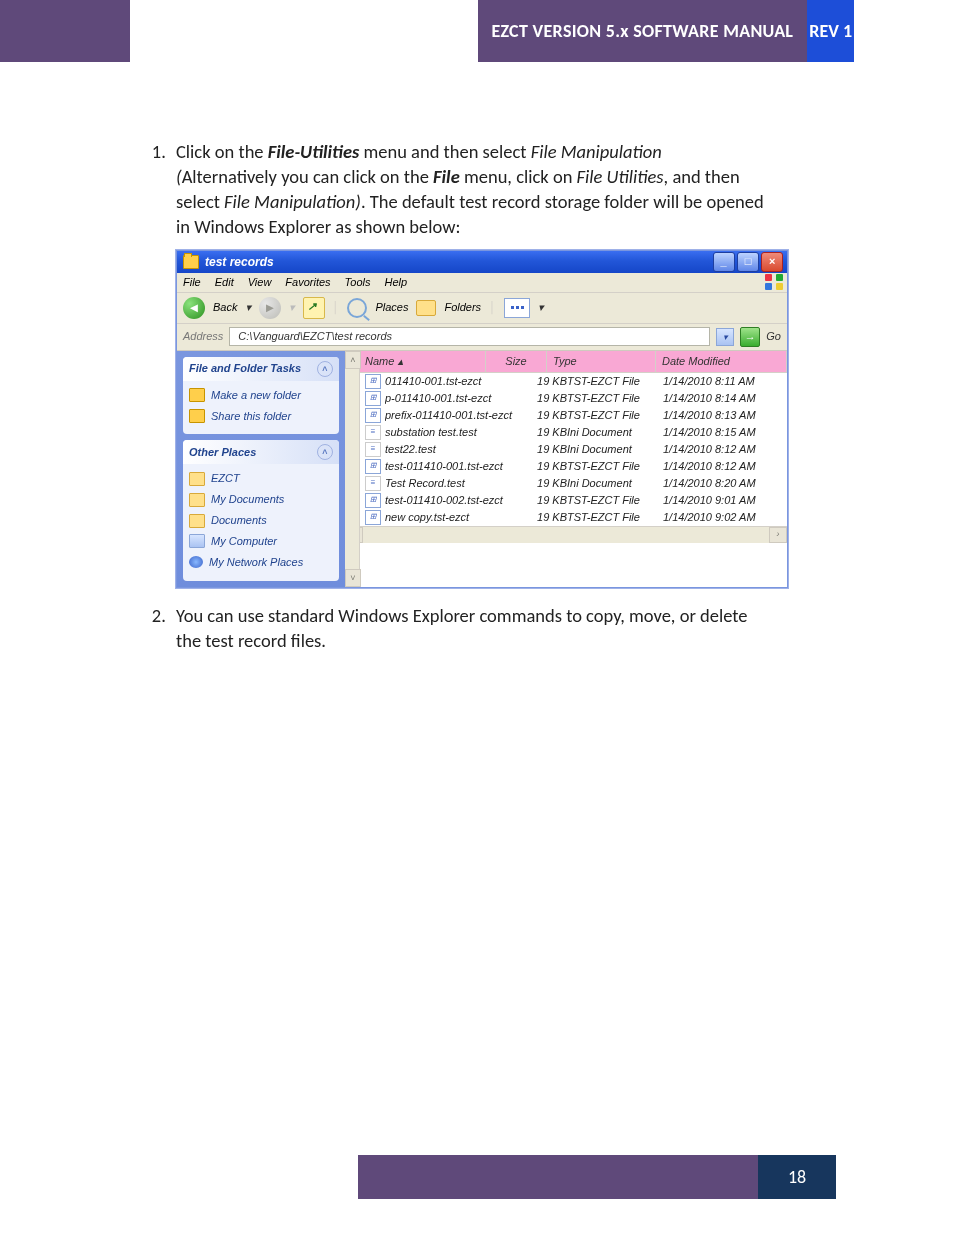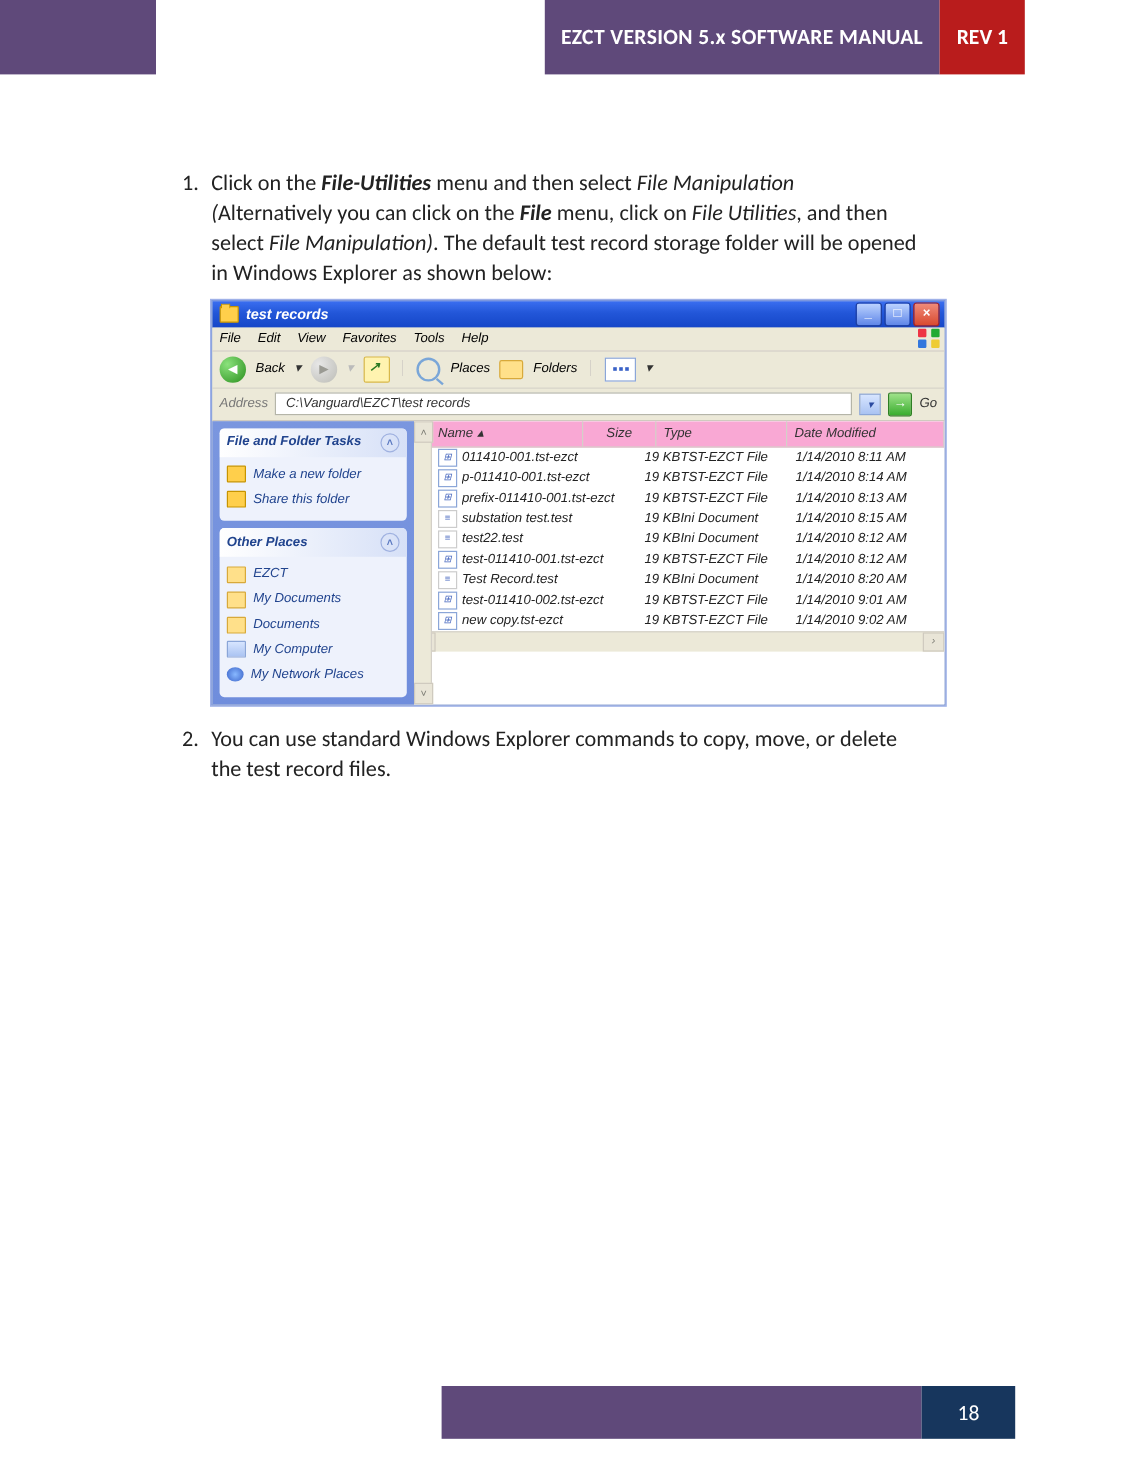--- a/index.html
+++ b/index.html
@@ -34,25 +34,25 @@
     background: #5f497a;
     color: #fff;
     font-weight: 700;
     font-size: 18px;
     letter-spacing: .3px;
     padding: 0 14px;
     display: flex;
     align-items: center;
   }
   .topband .title-rev {
-    background: #b91c1c;
+    background: #1d4ed8;
     color: #fff;
     font-weight: 700;
     font-size: 18px;
-    padding: 0 14px;
+    padding: 0 2px;
     display: flex;
     align-items: center;
   }
   
   .content {
     padding: 78px 90px 0 76px;
     font-size: 18.5px;
     line-height: 1.35;
   }
   .intro { margin: 0 0 18px 0; }
@@ -178,21 +178,21 @@
   .filerow .sz{width:48px;text-align:right;} .filerow .tp{width:96px;} .filerow .dt{width:118px;}
   .hscroll{height:16px;background:#ece9d8;border-top:1px solid #d4d0c8;display:flex;align-items:center;}
   .hscroll .arr{width:16px;height:14px;background:#e9e5d7;border:1px solid #cfcabf;display:flex;align-items:center;justify-content:center;color:#7a7a72;font-size:9px;}
   .hscroll .track{flex:1;}
   .vline{position:absolute;left:0;top:0;bottom:0;width:14px;background:#ece9d8;border-right:1px solid #d4d0c8;}
   .vline .dn{position:absolute;bottom:0;left:0;width:14px;height:16px;background:#e9e5d7;border:1px solid #cfcabf;display:flex;align-items:center;justify-content:center;color:#7a7a72;font-size:9px;}
   .vline .up{position:absolute;top:0;left:0;width:14px;height:16px;background:#e9e5d7;border:1px solid #cfcabf;display:flex;align-items:center;justify-content:center;color:#7a7a72;font-size:9px;}
 
   
   .foot {
-    position:absolute; bottom:36px; right:8px; height:44px; display:flex;
+    position:absolute; bottom:36px; right:18px; height:44px; display:flex;
   }
   .foot .bar{background:#5f497a;width:400px;}
   .foot .num{background:#17365d;color:#fff;font-size:18px;display:flex;align-items:center;justify-content:center;width:78px;}
 
   .xp-tool .lbl, .xp-menu span, .xp-addr .albl { color:#000; }
   .xp-addr .albl{color:#777;}
 </style>
 </head>
 <body>
 

